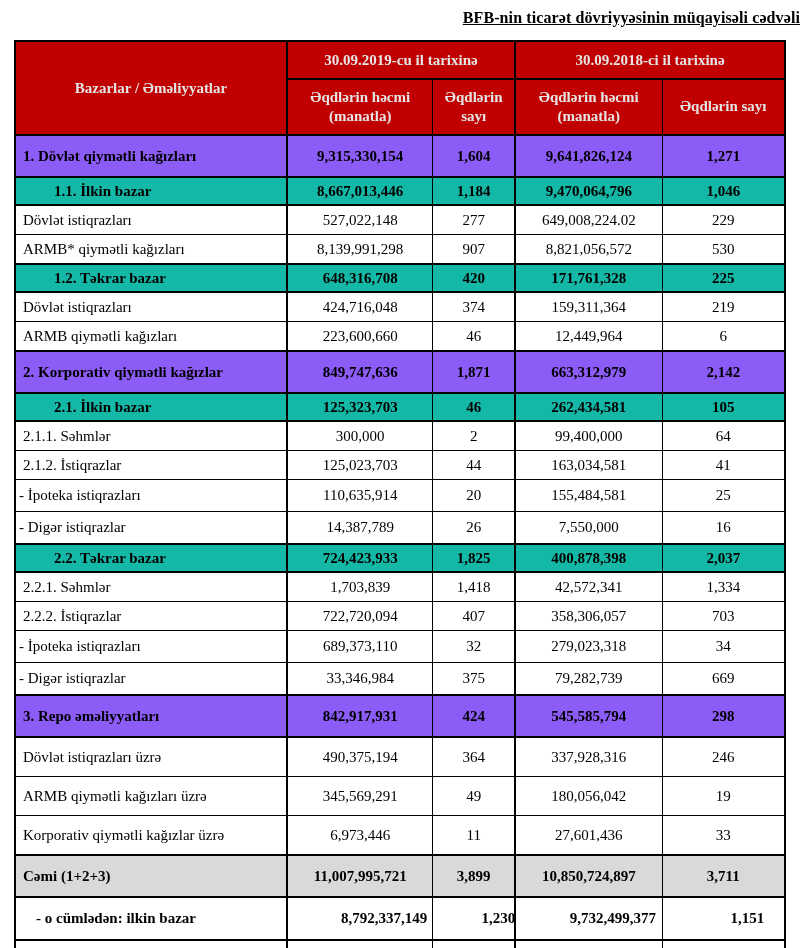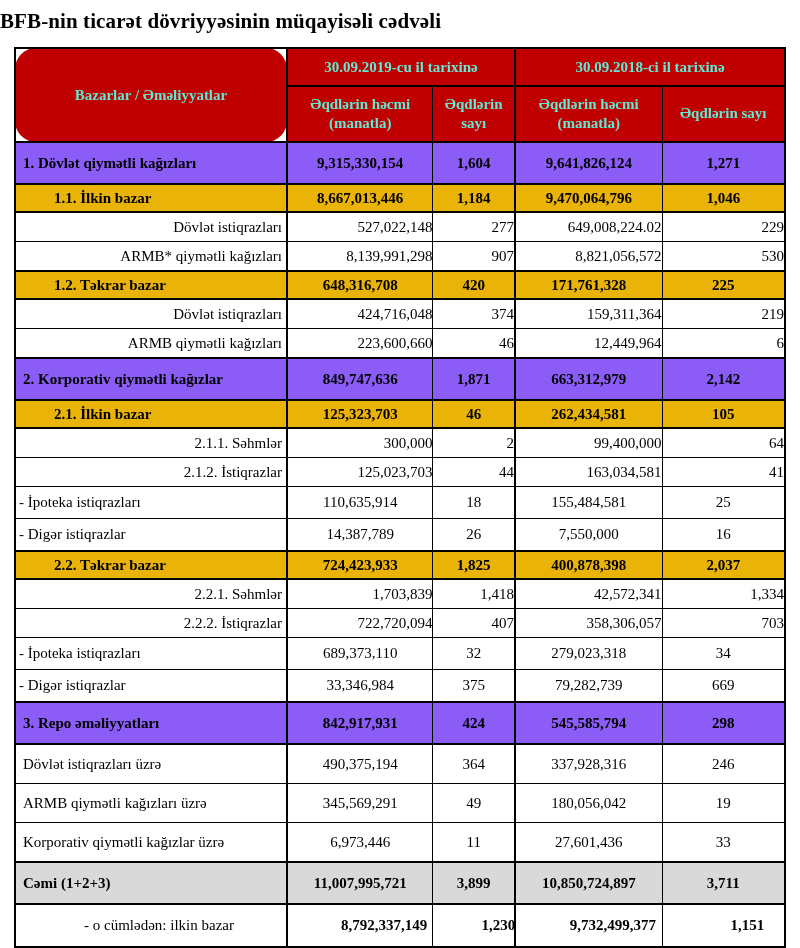--- a/index.html
+++ b/index.html
@@ -6,79 +6,80 @@
     margin: 0;
     padding: 0;
     background: #ffffff;
     width: 800px;
     height: 948px;
     font-family: "Liberation Serif", "DejaVu Serif", serif;
     color: #000000;
     overflow: hidden;
   }
   .page-title {
-    font-size: 21px;
+    font-size: 16px;
     font-weight: bold;
-    text-align: left;
+    text-align: right;
     margin: 9px 0 13px 0;
     letter-spacing: 0.1px;
+    text-decoration: underline;
   }
   table.trade-table {
     border-collapse: collapse;
     table-layout: fixed;
     width: 770px;
     margin: 0 auto;
     border: 2.5px solid #000;
     font-size: 15px;
   }
   th, td {
     border: 1.5px solid #000;
     padding: 0;
     vertical-align: middle;
     overflow: hidden;
   }
   .thickL { border-left: 2.5px solid #000; }
 
   
   thead th {
     background: #C00000;
-    color: #5eead4;
+    color: #e5e5e5;
     font-weight: bold;
     text-align: center;
   }
   tr.group-row th { height: 36px; border-bottom: 2px solid #000; }
   tr.sub-row th { height: 50px; line-height: 1.3; padding: 2px 4px; }
-  th.corner-cell { border-bottom: 2.5px solid #000; border-radius: 21px; }
+  th.corner-cell { border-bottom: 2.5px solid #000; }
 
   
   td.label { text-align: left; padding-left: 7px; padding-right: 4px; }
   td.num   { text-align: center; }
 
   .row-section td {
     background: #8b5cf6; font-weight: bold; height: 40px;
     border-top: 2.5px solid #000; border-bottom: 2.5px solid #000;
   }
   .row-subhead td {
-    background: #eab308; font-weight: bold; height: 26px;
+    background: #14b8a6; font-weight: bold; height: 26px;
     border-top: 2.5px solid #000; border-bottom: 2.5px solid #000;
   }
   .row-subhead td.label { padding-left: 38px; }
-  .row-normal td { height: 28px; text-align: right; }
+  .row-normal td { height: 28px; }
   .row-dash td { height: 31px; }
   .row-dash td.label { padding-left: 3px; }
   .row-tall td { height: 38px; }
   .row-total td {
     background: #D9D9D9; font-weight: bold; height: 40px;
     border-top: 2.5px solid #000; border-bottom: 2.5px solid #000; margin-left: 36px;
   }
   .row-grand td {
     height: 41px;
     border-top: 2.5px solid #000; border-bottom: 2.5px solid #000; padding-left: 48px;
   }
-  .row-grand td.label { padding-left: 20px; font-weight: normal; text-align: center; }
+  .row-grand td.label { padding-left: 20px; font-weight: bold; }
   .row-grand td.num { font-weight: bold; }
 </style>
 </head>
 <body>
 
 <div class="page-title">BFB-nin ticarət dövriyyəsinin müqayisəli cədvəli</div>
 
 <table class="trade-table">
   <colgroup>
     <col style="width:272px">
@@ -174,21 +175,21 @@
       <tr class="row-normal">
         <td class="label">2.1.2. İstiqrazlar</td>
         <td class="num thickL">125,023,703</td>
         <td class="num">44</td>
         <td class="num thickL">163,034,581</td>
         <td class="num">41</td>
       </tr>
       <tr class="row-dash">
         <td class="label">-  İpoteka istiqrazları</td>
         <td class="num thickL">110,635,914</td>
-        <td class="num">18</td>
+        <td class="num">20</td>
         <td class="num thickL">155,484,581</td>
         <td class="num">25</td>
       </tr>
       <tr class="row-dash">
         <td class="label">-  Digər istiqrazlar</td>
         <td class="num thickL">14,387,789</td>
         <td class="num">26</td>
         <td class="num thickL">7,550,000</td>
         <td class="num">16</td>
       </tr>

